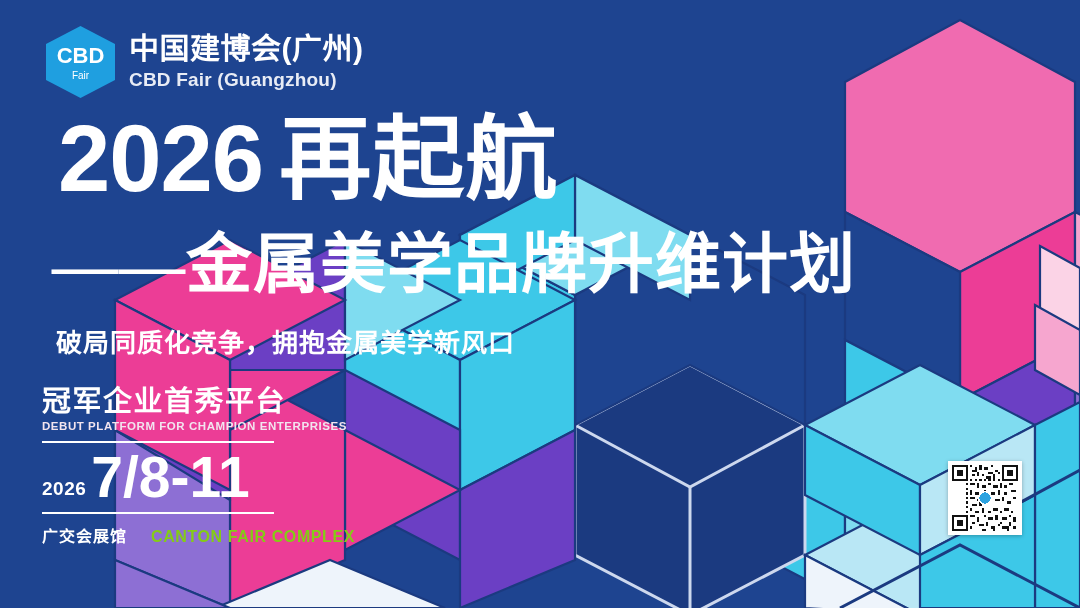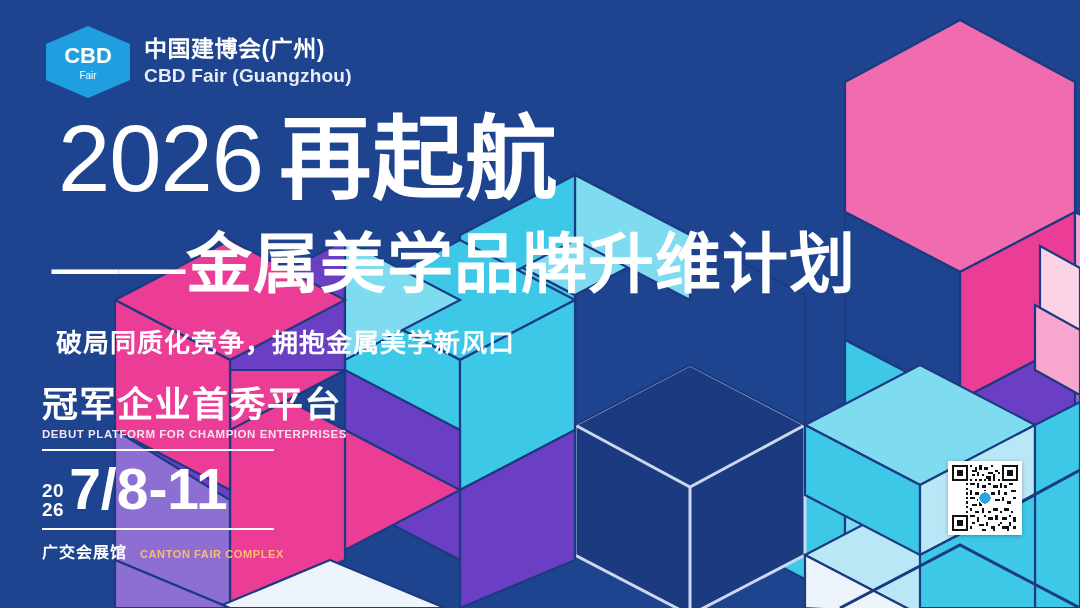--- a/index.html
+++ b/index.html
@@ -32,21 +32,21 @@
     position: absolute;
     left: 46px;
     top: 26px;
     z-index: 6;
     display: flex;
     align-items: center;
     gap: 14px;
   }
   .logo-hex {
     position: relative;
-    width: 84px;
+    width: 69px;
     height: 72px;
     display: flex;
     flex-direction: column;
     align-items: center;
     justify-content: center;
     background: #1f9fe0;
     clip-path: polygon(50% 0%, 100% 25%, 100% 75%, 50% 100%, 0% 75%, 0% 25%);
   }
   .logo-hex .hex-cbd {
     font-size: 22px;
@@ -58,21 +58,21 @@
   }
   .logo-hex .hex-fair {
     font-size: 10px;
     font-weight: normal;
     color: #ffffff;
     line-height: 1;
     margin-top: 4px;
   }
   .logo-text { display: flex; flex-direction: column; justify-content: center; }
   .logo-cn {
-    font-size: 23px;
+    font-size: 30px;
     font-weight: bold;
     color: #ffffff;
     line-height: 1.15;
     letter-spacing: 0.5px;
     white-space: nowrap;
   }
   .logo-en {
     font-size: 19px;
     color: #e8ecf5;
     line-height: 1.2;
@@ -87,21 +87,21 @@
     position: absolute;
     left: 58px;
     top: 112px;
     z-index: 6;
     display: flex;
     align-items: baseline;
     white-space: nowrap;
   }
   .headline .year {
     font-size: 94px;
-    font-weight: normal;
+    font-weight: bold;
     color: #ffffff;
     letter-spacing: -1px;
     line-height: 1;
   }
   .headline .slogan {
     font-size: 92px;
     font-weight: bold;
     color: #ffffff;
     line-height: 1;
     margin-left: 16px;
@@ -137,21 +137,21 @@
 
   
   .badge-block {
     position: absolute;
     left: 42px;
     top: 386px;
     z-index: 6;
     width: 270px;
   }
   .badge-cn {
-    font-size: 36px;
+    font-size: 29px;
     font-weight: bold;
     color: #ffffff;
     letter-spacing: 1.5px;
     line-height: 1.05;
     white-space: nowrap;
   }
   .badge-en {
     font-size: 11.5px;
     font-weight: bold;
     color: #f2e4ef;
@@ -168,54 +168,54 @@
   }
   .date-rule.bottom { margin: 6px 0 9px 0; }
 
   .date-row {
     display: flex;
     align-items: center;
     white-space: nowrap;
   }
   .date-yy {
     display: flex;
-    flex-direction: column;
+    flex-direction: row;
     font-size: 19px;
     font-weight: bold;
     color: #ffffff;
     line-height: 1.02;
     letter-spacing: 0.5px;
     margin-right: 5px;
     padding-bottom: 2px;
     margin-top: 24px;
   }
   .date-main {
     font-size: 57px;
     font-weight: bold;
     color: #ffffff;
     line-height: 1;
     letter-spacing: 0px;
   }
 
   .venue-row {
     display: flex;
     align-items: baseline;
-    gap: 13px;
+    gap: 24px;
     white-space: nowrap;
   }
   .venue-cn {
     font-size: 16px;
     font-weight: bold;
     color: #ffffff;
     letter-spacing: 1px;
   }
   .venue-en {
-    font-size: 11px;
-    font-weight: bold;
-    color: #fdba74;
+    font-size: 16px;
+    font-weight: bold;
+    color: #84cc16;
     letter-spacing: 0.6px;
   }
 
   
   .qr-wrap {
     position: absolute;
     left: 948px;
     top: 461px;
     z-index: 6;
     width: 74px;

